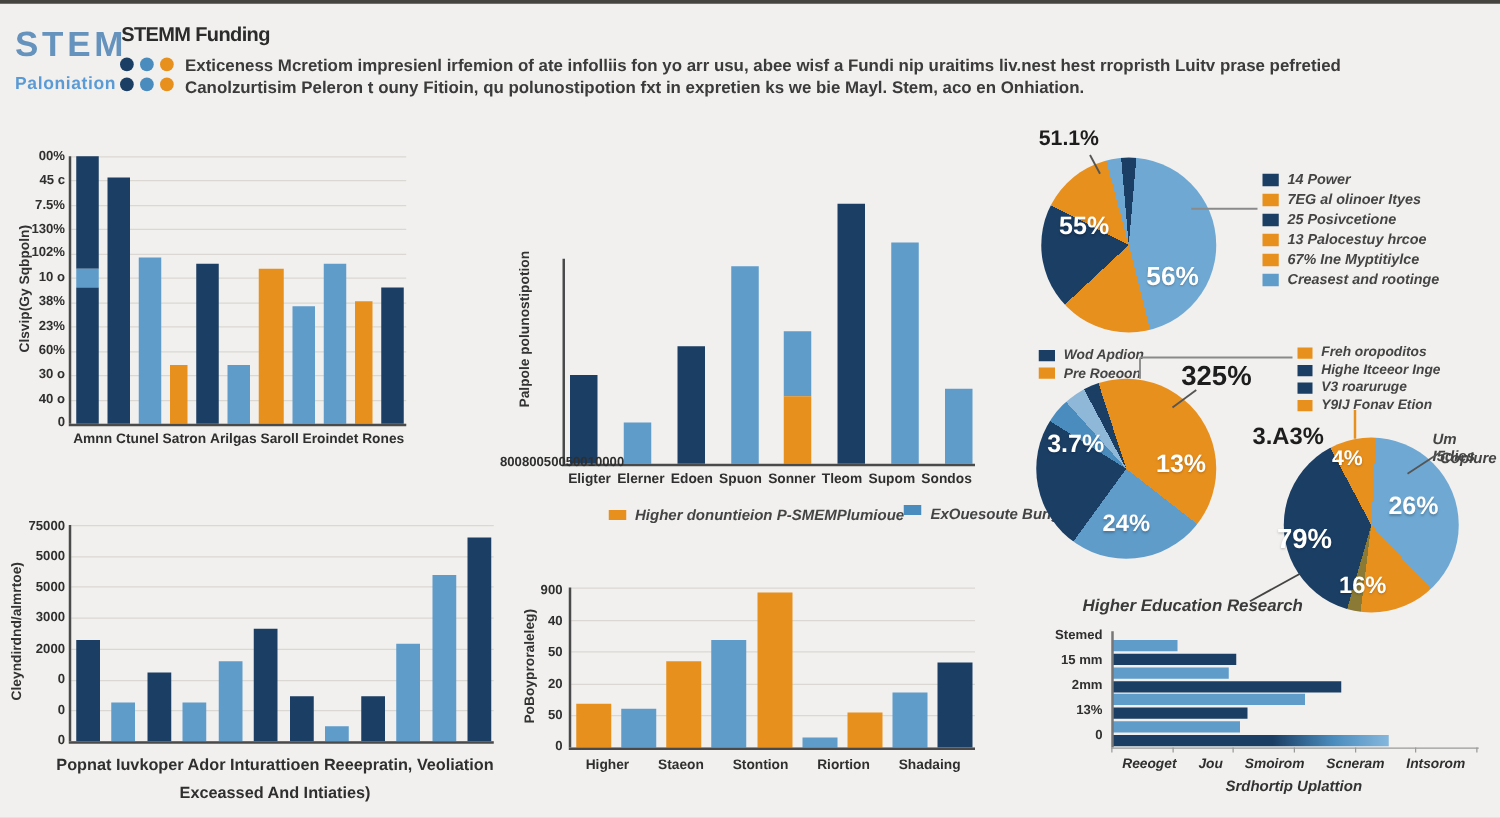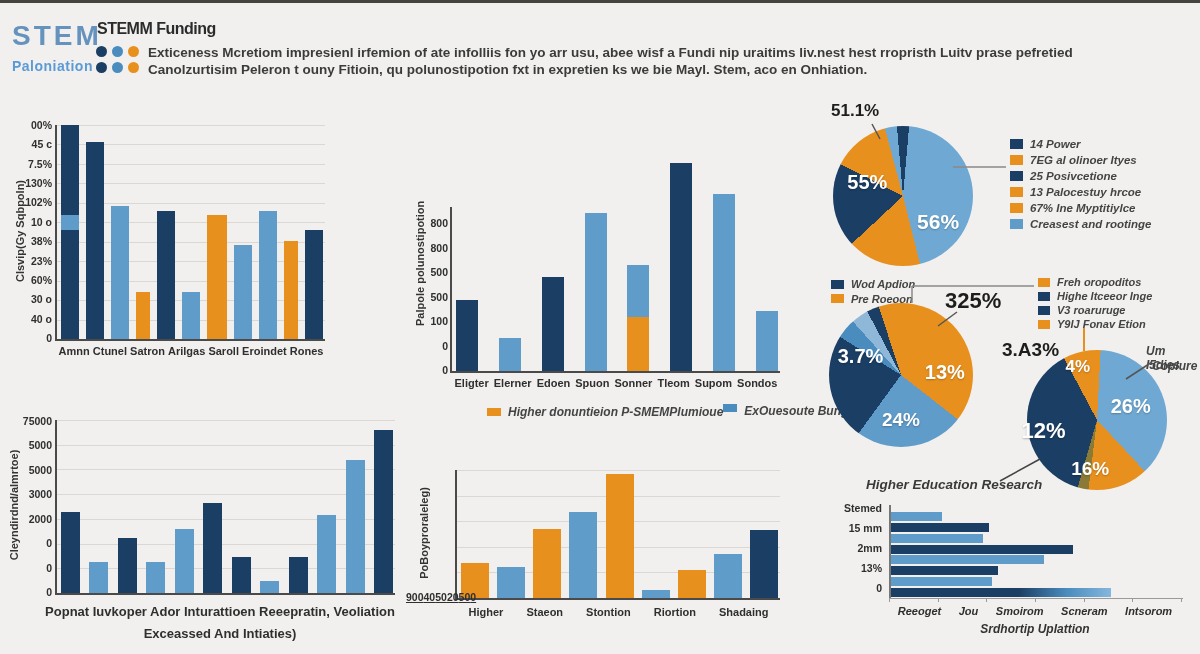--- a/index.html
+++ b/index.html
@@ -163,21 +163,21 @@
             <div style="width: 100%; height: 26%; background: rgb(232, 144, 29);"></div>
             <div style="width: 100%; height: 25%; background: rgb(95, 156, 202);"></div>
           </div>
           <div style="width: 22px; height: 100%; background: rgb(27, 62, 100);"></div>
           <div style="width: 22px; height: 85%; background: rgb(95, 156, 202);"></div>
           <div style="width: 22px; height: 29%; background: rgb(95, 156, 202);"></div>
         </div>
       </div>
       <div style="position: absolute; left: 450px; top: 207px; width: 2px; height: 164px; background: rgb(74, 74, 74);"></div>
       <div style="position: absolute; left: 450px; top: 371px; width: 330px; height: 2px; background: rgb(74, 74, 74);"></div>
-      <div style="position: absolute; left: 400px; top: 218px; width: 48px; height: 158px; display: flex; flex-direction: column; justify-content: space-between; align-items: flex-end;">
+      <div style="position: absolute; left: 400px; top: 218px; width: 48px; height: 158px; display: flex; flex-direction: row; justify-content: space-between; align-items: flex-end;">
         <span class="tick">800</span>
         <span class="tick">800</span>
         <span class="tick">500</span>
         <span class="tick">500</span>
         <span class="tick">100</span>
         <span class="tick">0</span>
         <span class="tick">0</span>
       </div>
       <div style="position: absolute; left: 452px; top: 377px; width: 328px; display: flex; justify-content: space-around;">
         <span class="xlab">Eligter</span>
@@ -216,21 +216,21 @@
           <div style="width: 28px; height: 67%; background: rgb(95, 156, 202);"></div>
           <div style="width: 28px; height: 97%; background: rgb(232, 144, 29);"></div>
           <div style="width: 28px; height: 6%; background: rgb(95, 156, 202);"></div>
           <div style="width: 28px; height: 22%; background: rgb(232, 144, 29);"></div>
           <div style="width: 28px; height: 34%; background: rgb(95, 156, 202);"></div>
           <div style="width: 28px; height: 53%; background: rgb(27, 62, 100);"></div>
         </div>
       </div>
       <div style="position: absolute; left: 455px; top: 470px; width: 2px; height: 128px; background: rgb(74, 74, 74);"></div>
       <div style="position: absolute; left: 455px; top: 598px; width: 325px; height: 2px; background: rgb(74, 74, 74);"></div>
-      <div style="position: absolute; left: 406px; top: 467px; width: 44px; height: 136px; display: flex; justify-content: space-between; align-items: flex-end; text-decoration: underline;">
+      <div style="position: absolute; left: 406px; top: 467px; width: 44px; height: 136px; display: flex; flex-direction: column; justify-content: space-between; align-items: flex-end;">
         <span class="tick">900</span>
         <span class="tick">40</span>
         <span class="tick">50</span>
         <span class="tick">20</span>
         <span class="tick">50</span>
         <span class="tick">0</span>
       </div>
       <div style="position: absolute; left: 457px; top: 606px; width: 323px; display: flex; justify-content: space-around;">
         <span class="xlab">Higher</span>
         <span class="xlab">Staeon</span>
@@ -286,21 +286,21 @@
         <div style="display: flex; align-items: center; height: 14.5px;">
           <span style="width: 13px; height: 9px; background: rgb(232, 144, 29); margin-right: 7px; flex: 0 0 auto;"></span>
           <span style="font-size: 11px; font-weight: 700; font-style: italic; color: rgb(68, 68, 68); white-space: nowrap;">Pre Roeoon</span>
         </div>
       </div>
     </div>
   <div>
       <div style="position: absolute; left: 1027px; top: 350px; width: 140px; height: 140px; border-radius: 50%; background: conic-gradient(from -28deg, rgb(232, 144, 29) 0deg, rgb(232, 144, 29) 31deg, rgb(111, 169, 211) 31deg, rgb(111, 169, 211) 165deg, rgb(232, 144, 29) 165deg, rgb(232, 144, 29) 215deg, rgb(138, 122, 53) 215deg, rgb(138, 122, 53) 224deg, rgb(27, 62, 100) 224deg, rgb(27, 62, 100) 360deg);">
         <span style="position: absolute; left: 36.3192%; top: 12.4123%; transform: translate(-50%, -50%); color: rgb(255, 255, 255); font-weight: 800; font-size: 17px; text-shadow: rgba(0, 0, 0, 0.25) 0px 1px 2px;">4%</span>
         <span style="position: absolute; left: 74.1068%; top: 40.2602%; transform: translate(-50%, -50%); color: rgb(255, 255, 255); font-weight: 800; font-size: 20px; text-shadow: rgba(0, 0, 0, 0.25) 0px 1px 2px;">26%</span>
-        <span style="position: absolute; left: 11.8522%; top: 58.1086%; transform: translate(-50%, -50%); color: rgb(255, 255, 255); font-weight: 800; font-size: 22px; text-shadow: rgba(0, 0, 0, 0.25) 0px 1px 2px;">12%</span>
+        <span style="position: absolute; left: 11.8522%; top: 58.1086%; transform: translate(-50%, -50%); color: rgb(255, 255, 255); font-weight: 800; font-size: 22px; text-shadow: rgba(0, 0, 0, 0.25) 0px 1px 2px;">79%</span>
         <span style="position: absolute; left: 45.1289%; top: 84.6594%; transform: translate(-50%, -50%); color: rgb(255, 255, 255); font-weight: 800; font-size: 19px; text-shadow: rgba(0, 0, 0, 0.25) 0px 1px 2px;">16%</span>
       </div>
       <div style="position: absolute; left: 1038px; top: 275px; display: flex; flex-direction: column;">
         <div style="display: flex; align-items: center; height: 14px;">
           <span style="width: 12px; height: 9px; background: rgb(232, 144, 29); margin-right: 7px; flex: 0 0 auto;"></span>
           <span style="font-size: 11px; font-weight: 700; font-style: italic; color: rgb(68, 68, 68); white-space: nowrap;">Freh oropoditos</span>
         </div>
         <div style="display: flex; align-items: center; height: 14px;">
           <span style="width: 12px; height: 9px; background: rgb(27, 62, 100); margin-right: 7px; flex: 0 0 auto;"></span>
           <span style="font-size: 11px; font-weight: 700; font-style: italic; color: rgb(68, 68, 68); white-space: nowrap;">Highe Itceeor Inge</span>

